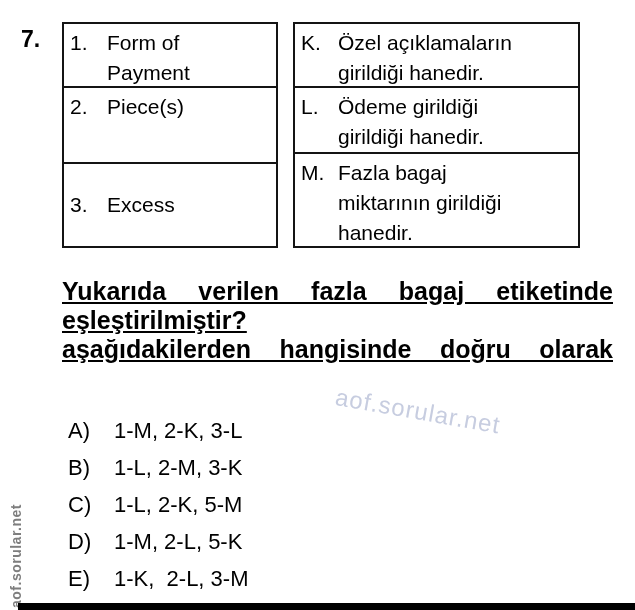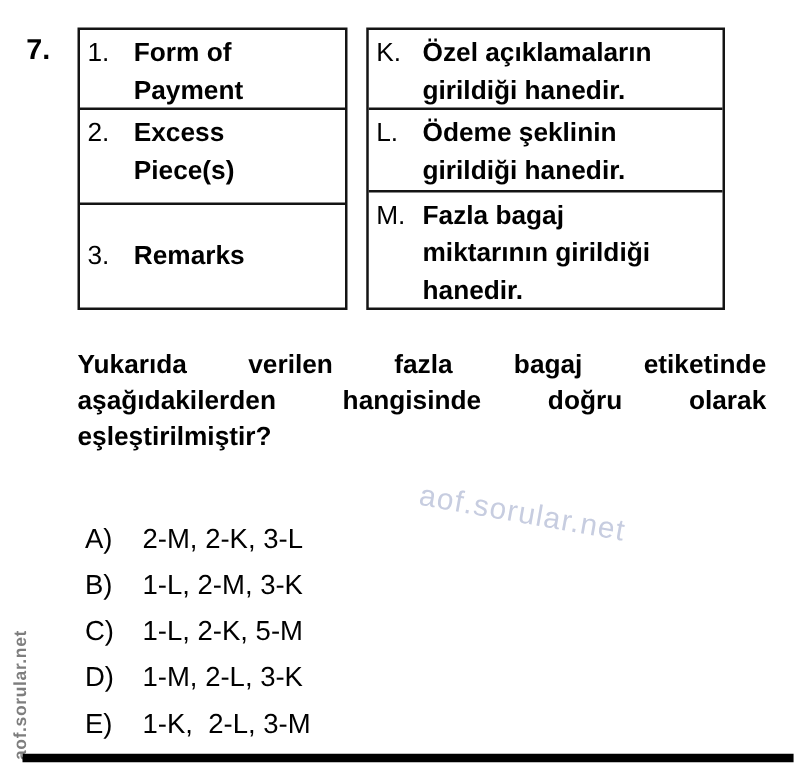--- a/index.html
+++ b/index.html
@@ -36,29 +36,30 @@
     align-items: flex-start;
     padding: 4px 4px 0 6px;
     font-size: 21px;
     line-height: 30px;
   }
   .trow.r1 { height: 62px; }
   .trow.r2 { height: 76px; border-top: 2px solid #141414; }
   .trow.r3 { flex: 1; border-top: 2px solid #141414; }
   .trow.vcenter { align-items: center; padding-top: 0; }
   .cell-num { width: 37px; flex-shrink: 0; }
-  .cell-txt { flex: 1; font-weight: bold; }
+  .cell-txt { flex: 1; }
   .question {
     position: absolute;
     left: 62px;
     top: 277px;
     width: 551px;
-    font-size: 21px;
+    font-size: 25px;
     font-weight: bold;
     line-height: 29px;
+    text-decoration: underline;
   }
   .qline { text-align: justify; text-align-last: justify; }
   .qline.last { text-align-last: left; }
   .options {
     position: absolute;
     left: 68px;
     top: 412px;
     font-size: 22px;
   }
   .opt { display: flex; height: 37px; line-height: 37px; }
@@ -107,81 +108,80 @@
     <div class="trow r1">
       <span class="cell-num">1.</span>
       <span class="cell-txt">
         <div>Form of</div>
         <div>Payment</div>
       </span>
     </div>
     <div class="trow r2">
       <span class="cell-num">2.</span>
       <span class="cell-txt">
-        <div>Excess</div>
         <div>Piece(s)</div>
       </span>
     </div>
     <div class="trow r3 vcenter">
       <span class="cell-num">3.</span>
       <span class="cell-txt">
-        <div>Remarks</div>
+        <div>Excess</div>
       </span>
     </div>
   </div>
 
   <div class="tbl tbl-right">
     <div class="trow r1">
       <span class="cell-num">K.</span>
       <span class="cell-txt">
         <div>Özel açıklamaların</div>
         <div>girildiği hanedir.</div>
       </span>
     </div>
     <div class="trow r2">
       <span class="cell-num">L.</span>
       <span class="cell-txt">
-        <div>Ödeme şeklinin</div>
+        <div>Ödeme girildiği</div>
         <div>girildiği hanedir.</div>
       </span>
     </div>
     <div class="trow r3">
       <span class="cell-num">M.</span>
       <span class="cell-txt">
         <div>Fazla bagaj</div>
         <div>miktarının girildiği</div>
         <div>hanedir.</div>
       </span>
     </div>
   </div>
 
   <div class="question">
     <div class="qline">Yukarıda verilen fazla bagaj etiketinde</div>
+    <div class="qline last">eşleştirilmiştir?</div>
     <div class="qline">aşağıdakilerden hangisinde doğru olarak</div>
-    <div class="qline last">eşleştirilmiştir?</div>
   </div>
 
   <div class="wm-center">aof.sorular.net</div>
 
   <div class="options">
     <div class="opt">
       <span class="opt-letter">A)</span>
-      <span class="opt-value">2-M, 2-K, 3-L</span>
+      <span class="opt-value">1-M, 2-K, 3-L</span>
     </div>
     <div class="opt">
       <span class="opt-letter">B)</span>
       <span class="opt-value">1-L, 2-M, 3-K</span>
     </div>
     <div class="opt">
       <span class="opt-letter">C)</span>
       <span class="opt-value">1-L, 2-K, 5-M</span>
     </div>
     <div class="opt">
       <span class="opt-letter">D)</span>
-      <span class="opt-value">1-M, 2-L, 3-K</span>
+      <span class="opt-value">1-M, 2-L, 5-K</span>
     </div>
     <div class="opt">
       <span class="opt-letter">E)</span>
       <span class="opt-value">1-K,  2-L, 3-M</span>
     </div>
   </div>
 
   <div class="wm-side">aof.sorular.net</div>
 
   <div class="bottom-bar"></div>

